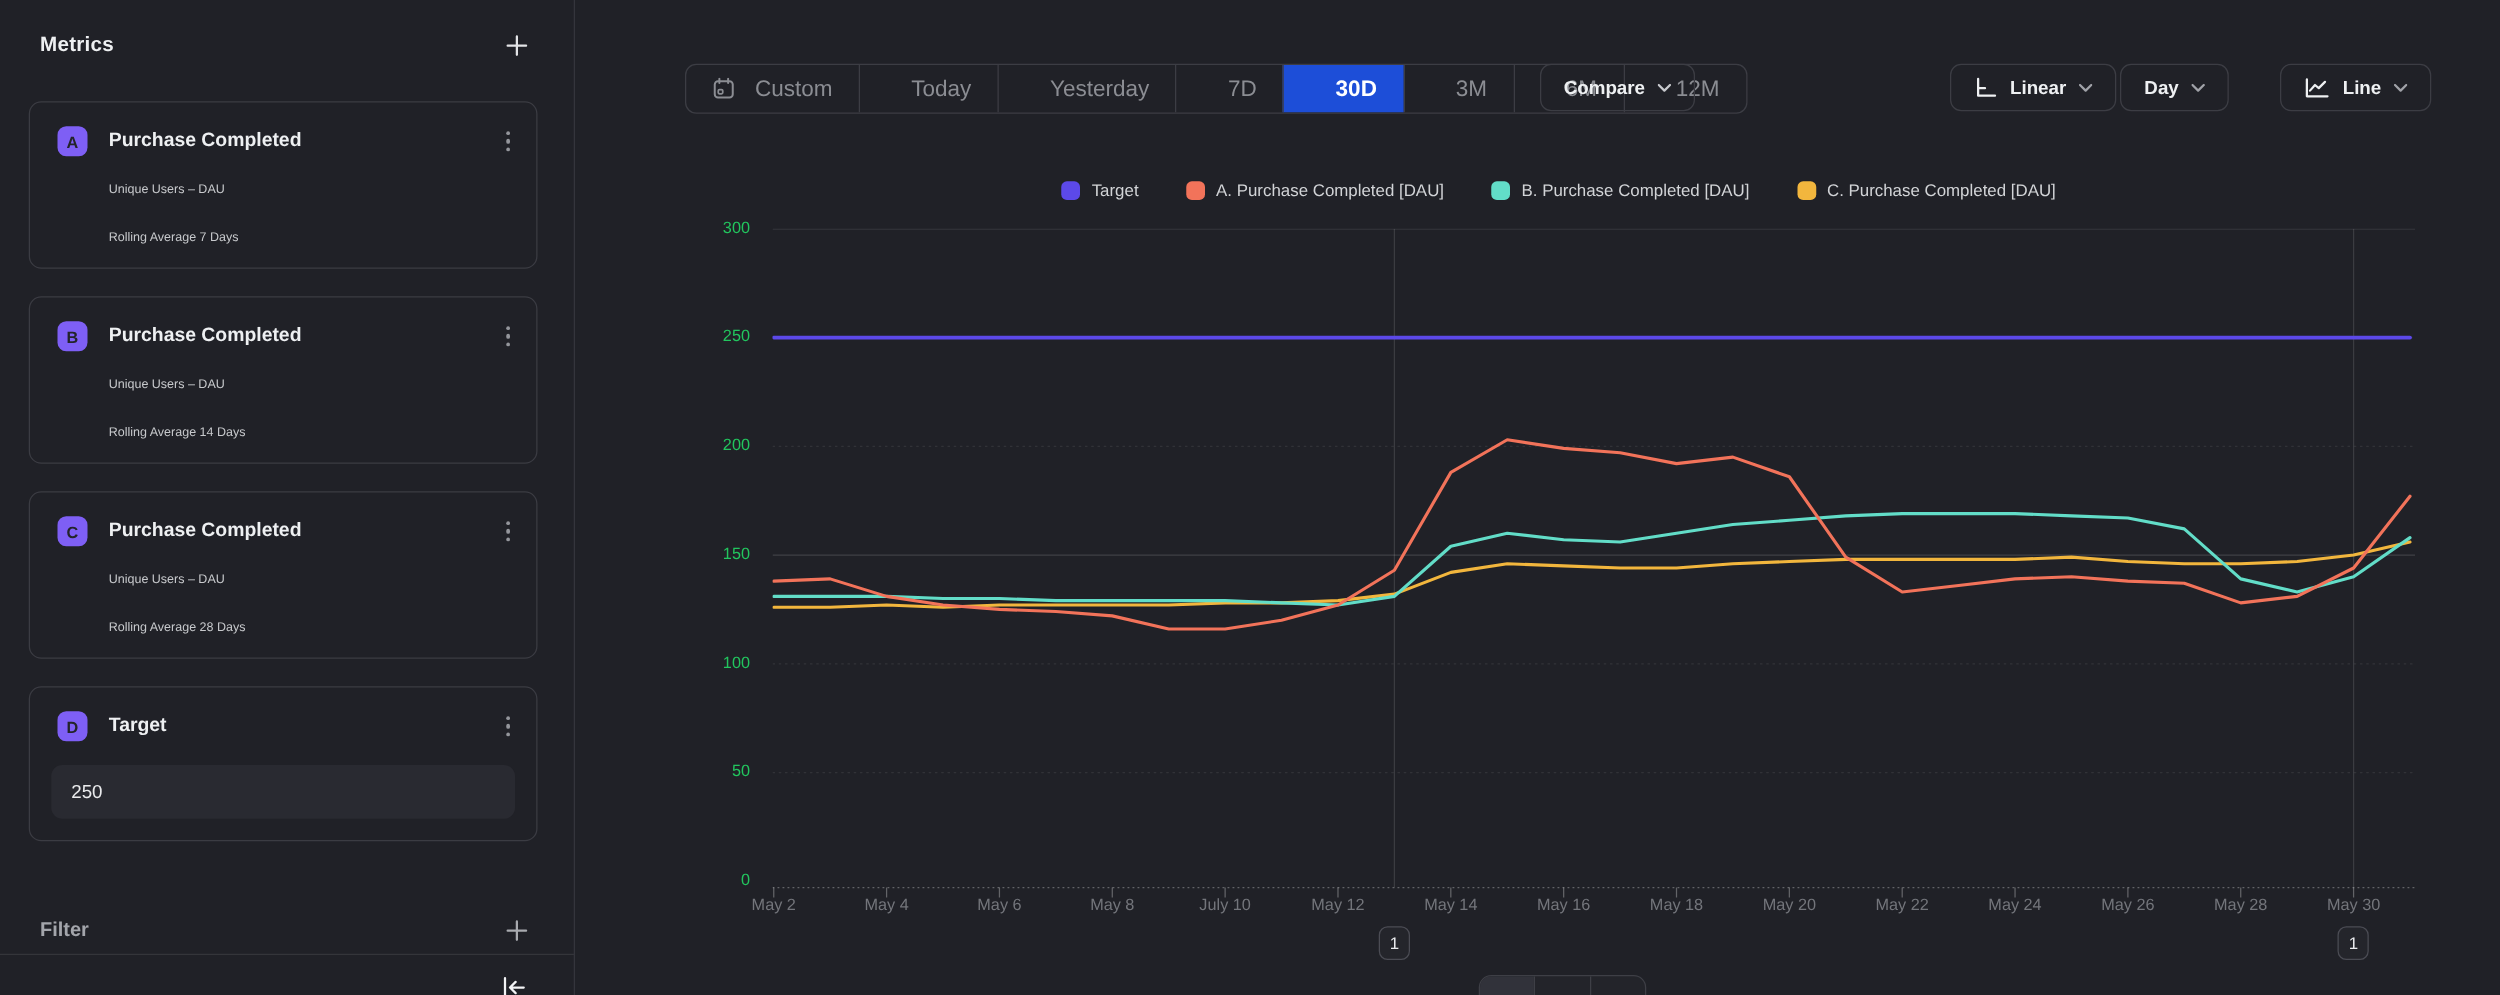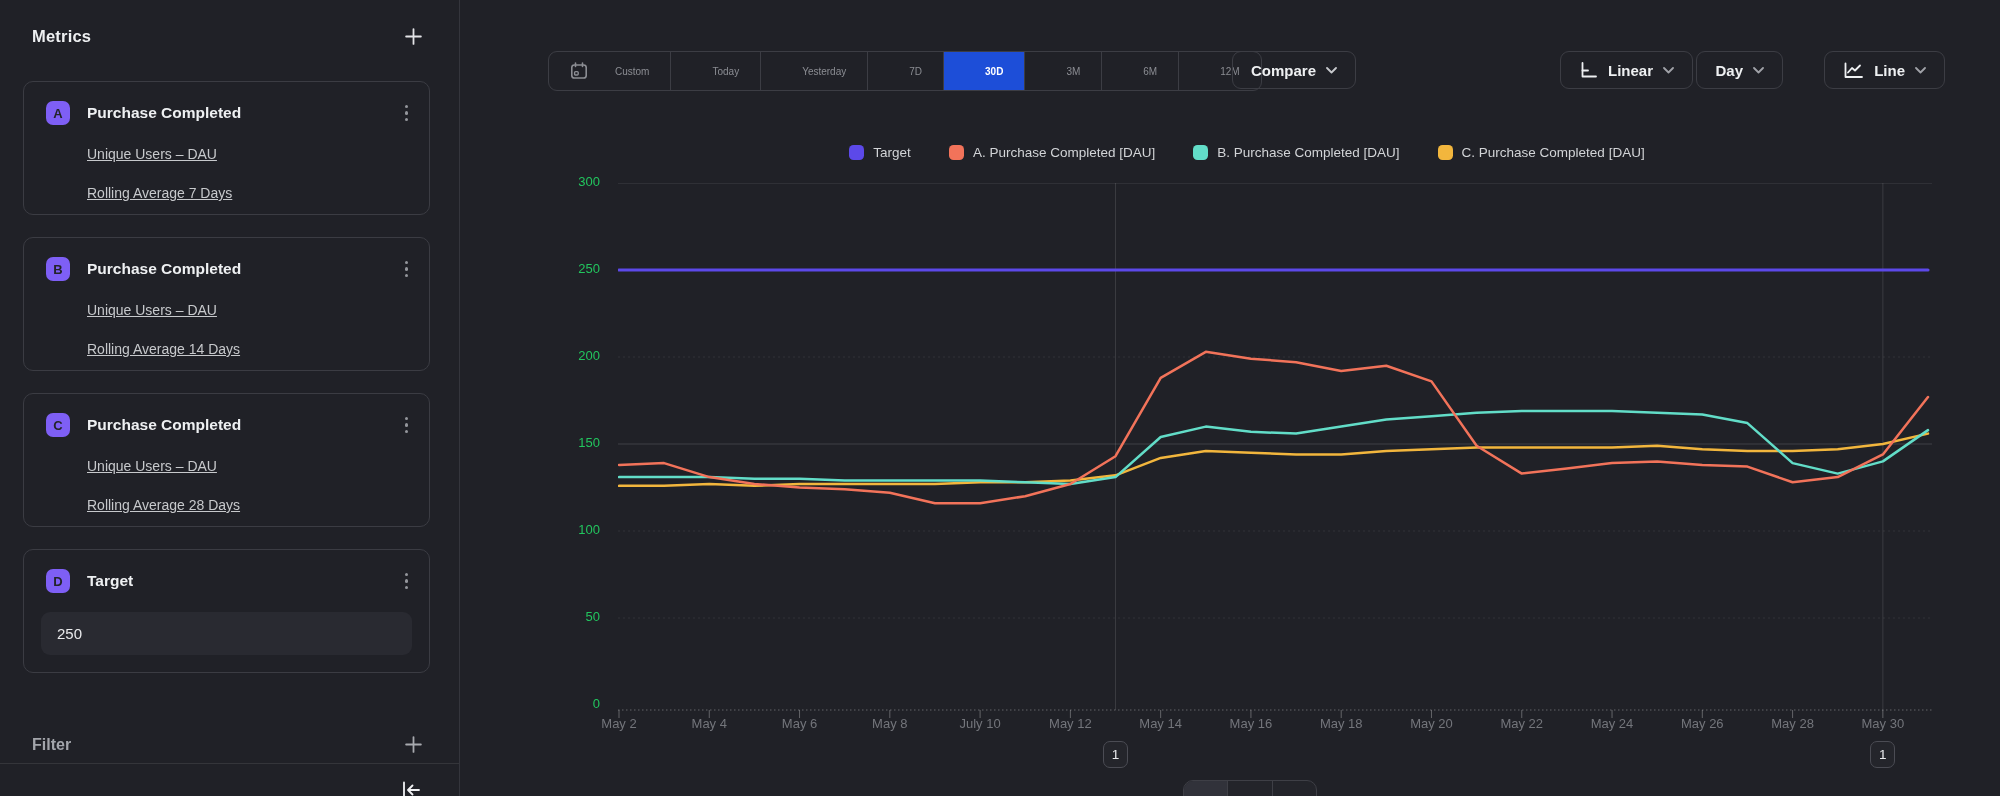--- a/index.html
+++ b/index.html
@@ -17,33 +17,33 @@
   .sidebar-title{font-size:16.5px;font-weight:700;color:#eef0f2;letter-spacing:.2px;}
   .icon-btn{background:none;border:none;padding:0;margin:0;cursor:pointer;display:flex;align-items:center;justify-content:center;}
   #metric-cards{position:absolute;left:23px;top:81px;width:407px;}
   .m-card{position:relative;border:1px solid #3b3c43;border-radius:10px;background:transparent;height:134px;margin-bottom:22px;box-sizing:border-box;}
   .m-card.target-card{height:124px;}
   .m-head{position:absolute;left:22px;right:18px;top:19px;height:24px;display:flex;align-items:center;}
   .m-badge{width:24px;height:24px;border-radius:7px;background:#7e5ff5;color:#23242a;font-size:13px;font-weight:700;display:flex;align-items:center;justify-content:center;flex:0 0 auto;}
   .m-title{margin-left:17px;font-size:15.5px;font-weight:700;color:#eef0f2;flex:1;}
   .kebab{display:flex;flex-direction:column;gap:3px;align-items:center;padding:3px;background:none;border:none;cursor:pointer;}
   .kebab i{width:3.2px;height:3.2px;border-radius:50%;background:#94969c;display:block;}
-  .m-line1,.m-line2{position:absolute;left:63px;right:20px;font-size:14px;color:#c7c9cc;text-decoration:underline;}
+  .m-line1,.m-line2{position:absolute;left:63px;right:20px;font-size:10px;color:#c7c9cc;}
   .m-line1{top:64px;}
   .m-line2{top:103px;}
   .target-input{position:absolute;left:17px;right:17px;top:62px;height:43px;background:#292a31;border:none;border-radius:9px;color:#e9eaec;font-size:15px;padding:0 16px;box-sizing:border-box;font-family:inherit;}
   .filter-row{position:absolute;left:32px;right:36px;top:726px;height:28px;display:flex;align-items:flex-end;justify-content:space-between;}
   .filter-label{font-size:16px;font-weight:700;color:#a3a5ab;}
   .sidebar-divider{position:absolute;left:0;top:763px;width:459px;height:1px;background:rgba(255,255,255,0.09);}
   .collapse-btn{position:absolute;left:400px;top:781px;}
   
   .main{position:absolute;left:460px;top:0;width:1540px;height:796px;}
   
   .range-group{position:absolute;left:88px;top:51px;height:38px;border:1px solid #3c3d44;border-radius:9px;display:flex;align-items:stretch;overflow:hidden;}
-  .seg{display:flex;align-items:center;gap:27px;padding:0 21px;font-size:10px;color:#8b8d93;cursor:pointer;white-space:nowrap;}
+  .seg{display:flex;align-items:center;gap:16px;padding:0 21px;font-size:18px;color:#8b8d93;cursor:pointer;white-space:nowrap;}
   .seg + .seg{border-left:1px solid #3c3d44;padding-left:41px;}
   .seg.active{background:#1d4ed8;color:#ffffff;font-weight:700;}
   .tb-btn{position:absolute;top:51px;height:38px;border:1px solid #3c3d44;border-radius:9px;background:transparent;display:flex;align-items:center;gap:10px;padding:0 18px;font-size:15px;font-weight:700;color:#eef0f2;cursor:pointer;box-sizing:border-box;font-family:inherit;}
   .compare-btn{left:772px;}
   .scale-btn{right:307px;}
   .interval-btn{right:217px;}
   .linetype-btn{right:55px;}
   
   .legend{position:absolute;left:100px;right:66px;top:145px;display:flex;justify-content:center;align-items:center;gap:38px;}
   .legend-item{display:flex;align-items:center;gap:9px;}

